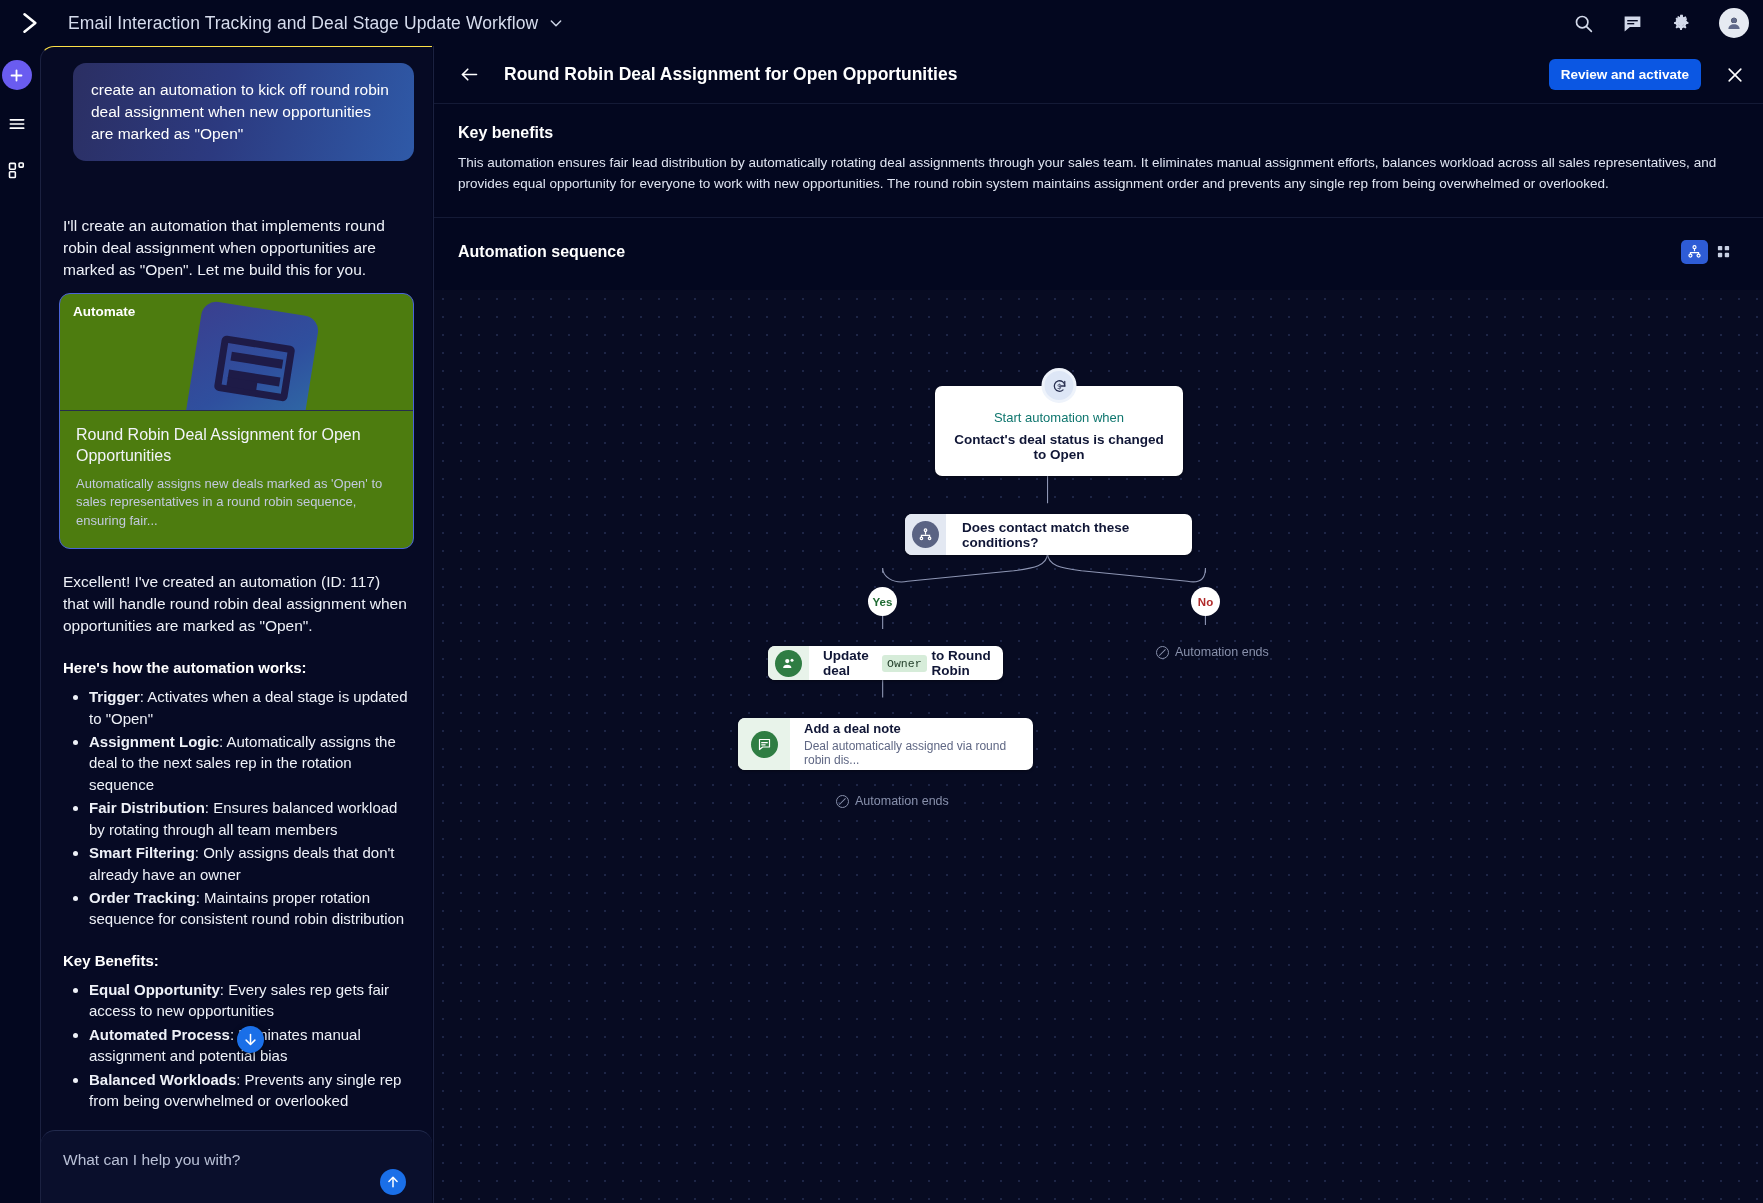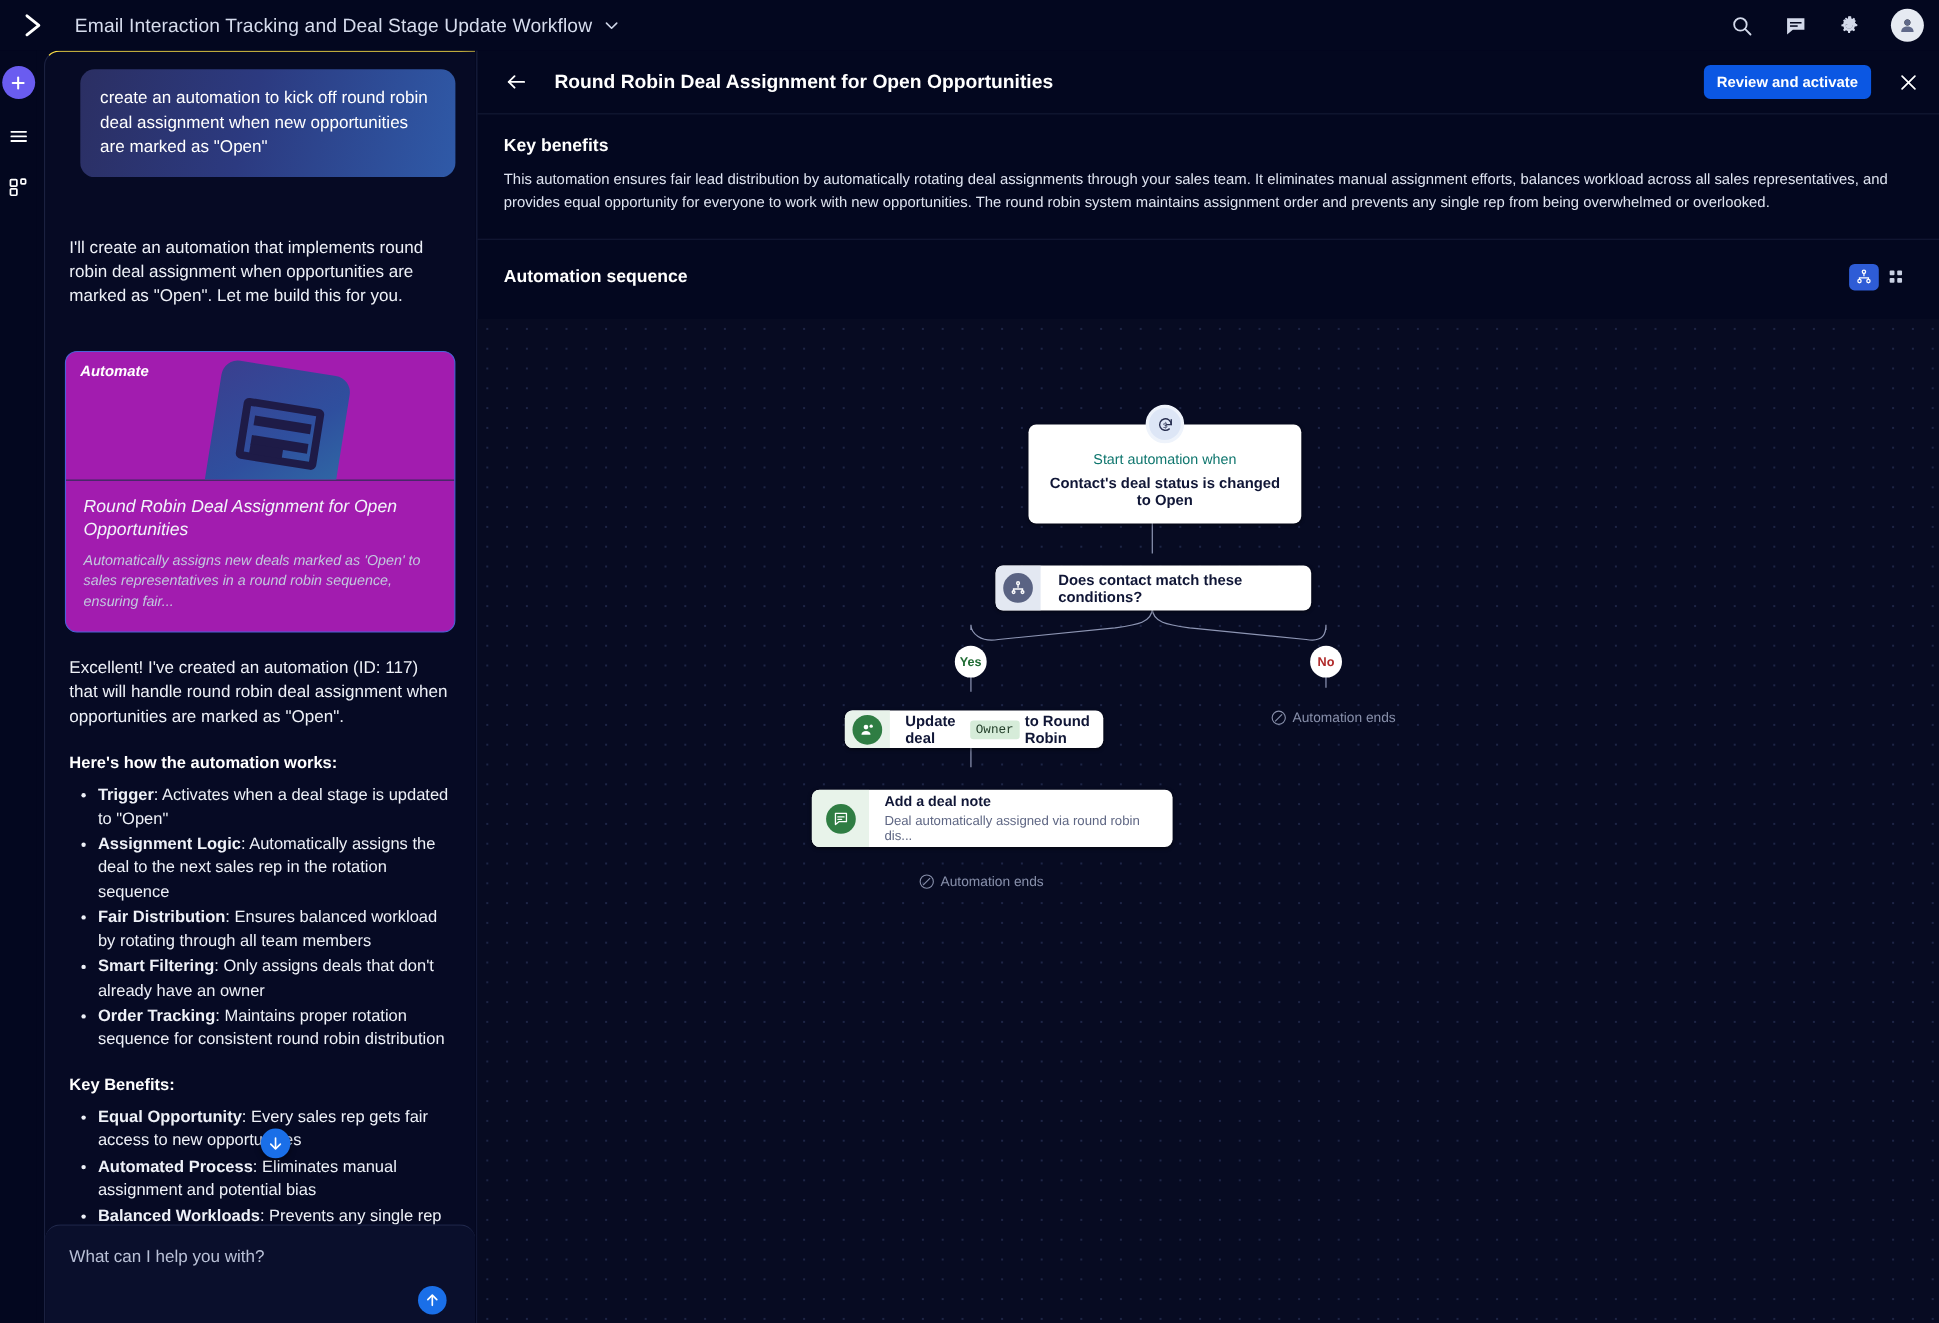--- a/index.html
+++ b/index.html
@@ -69,27 +69,26 @@
     background: linear-gradient(105deg, #2b2f63 0%, #2c3a80 45%, #2f5aa8 100%);
     border-radius: 13px;
     padding: 16px 18px;
     color: #ffffff; font-size: 15.5px; line-height: 1.42;
   }
   .assistant-text {
     color: #eef1f8; font-size: 15.5px; line-height: 1.42;
     margin-top: 54px; padding: 0 4px;
   }
   .auto-card {
-    margin-top: 38px;
+    margin-top: 12px;
     border: 1px solid #4a63d8;
     border-radius: 11px;
     overflow: hidden;
-    background: #a21caf;
+    background: #4d7c0f;
     cursor: pointer;
-    font-style: italic;
   }
   .auto-card-media {
     position: relative; height: 117px; overflow: hidden;
     border-bottom: 1px solid #262d4d;
   }
   .auto-card-tag {
     position: absolute; left: 13px; top: 10px;
     color: #ffffff; font-size: 13.5px; font-weight: bold; z-index: 3;
   }
   .auto-card-art {
@@ -127,21 +126,21 @@
 
   .scroll-down-btn {
     position: absolute; left: 196px; top: 979px; width: 27px; height: 27px;
     border-radius: 50%; background: #1a6fe8;
     display: flex; align-items: center; justify-content: center;
     cursor: pointer; z-index: 20;
     box-shadow: 0 2px 6px rgba(0,0,0,.45);
   }
 
   .composer {
-    position: absolute; left: 0; right: 0; bottom: 0; height: 90px;
+    position: absolute; left: 0; right: 0; bottom: 0; height: 73px;
     background: #0a0f2c;
     border-top: 1px solid #222a4d;
     border-top-left-radius: 14px;
     border-top-right-radius: 14px;
     padding: 20px 22px;
   }
   .composer-placeholder { color: #b9c0d6; font-size: 15.5px; }
   .composer-send {
     position: absolute; right: 26px; bottom: 8px; width: 26px; height: 26px;
     border-radius: 50%; background: #1a6fe8;
@@ -238,21 +237,21 @@
     display: flex; align-items: center; justify-content: center;
   }
   .act-label { color: #101636; font-size: 13.5px; font-weight: bold; margin-left: 14px; display: flex; align-items: center; gap: 5px; }
   .chip {
     background: #d6ecd9; color: #24402b; font-size: 11.5px; font-weight: normal;
     border-radius: 3px; padding: 2px 5px;
     font-family: "Liberation Mono", monospace;
   }
 
   .node-action2 {
-    left: 304px; top: 428px; width: 328px; height: 52px;
+    left: 304px; top: 428px; width: 295px; height: 52px;
     display: flex; align-items: center; overflow: hidden;
   }
   .act2-icon-wrap {
     width: 52px; height: 52px; background: #e8f3ea;
     display: flex; align-items: center; justify-content: center; flex: 0 0 52px;
   }
   .act2-texts { margin-left: 14px; padding-right: 10px; }
   .act2-title { color: #101636; font-size: 13px; font-weight: bold; }
   .act2-sub { color: #5c6party; }
   .act2-sub { color: #5f6784; font-size: 12px; margin-top: 3px; }

